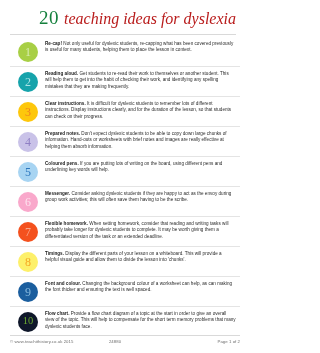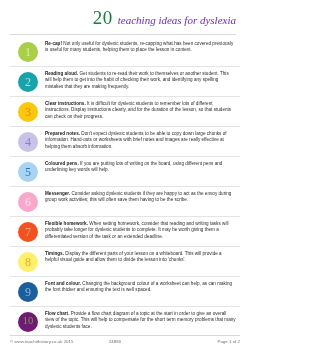--- a/index.html
+++ b/index.html
@@ -38,22 +38,22 @@
   .title-num {
     font-family: "Liberation Serif", serif;
     font-size: 19px;
     letter-spacing: 0.5px;
     color: #15803d;
     vertical-align: baseline;
   }
   .title-text {
     font-family: "Liberation Serif", serif;
     font-style: italic;
-    font-size: 11px;
-    color: #6d28d9;
+    font-size: 16px;
+    color: #b91c1c;
     margin-left: 5px;
     vertical-align: baseline;
   }
   .header-rule {
     margin-top: 5px;
     border-top: 1px solid #d9d9d9;
     width: 100%;
   }
 
   
@@ -167,21 +167,21 @@
       </div>
       <div class="item">
         <div class="badge" style="background: rgb(253, 240, 106); color: rgb(245, 166, 35);">8</div>
         <div class="body"><span class="lead">Timings.</span><span>  Display the different parts of your lesson on a whiteboard.   This will provide a helpful visual guide and allow them to divide the lesson into 'chunks'.</span></div>
       </div>
       <div class="item">
         <div class="badge" style="background: rgb(27, 94, 158); color: rgb(133, 184, 221);">9</div>
         <div class="body"><span class="lead">Font and colour.</span><span>  Changing the background colour of a worksheet can help, as can making the font thicker and ensuring the text is well spaced.</span></div>
       </div>
       <div class="item">
-        <div class="badge wide" style="background: #701a75; color: rgb(106, 168, 50);">10</div>
+        <div class="badge wide" style="background: #0f172a; color: rgb(106, 168, 50);">10</div>
         <div class="body"><span class="lead">Flow chart.</span><span>  Provide a flow chart diagram of a topic at the start in order to give an overall view of the topic.   This will help to compensate for the short term memory problems that many dyslexic students face.</span></div>
       </div>
     </div>
 
   <div class="footer">
     <div class="footer-rule"></div>
     <div class="footer-row">
       <span class="foot-left">© www.teachithistory.co.uk 2015</span>
       <span class="foot-center">24880</span>
       <span class="foot-right">Page 1 of 2</span>

